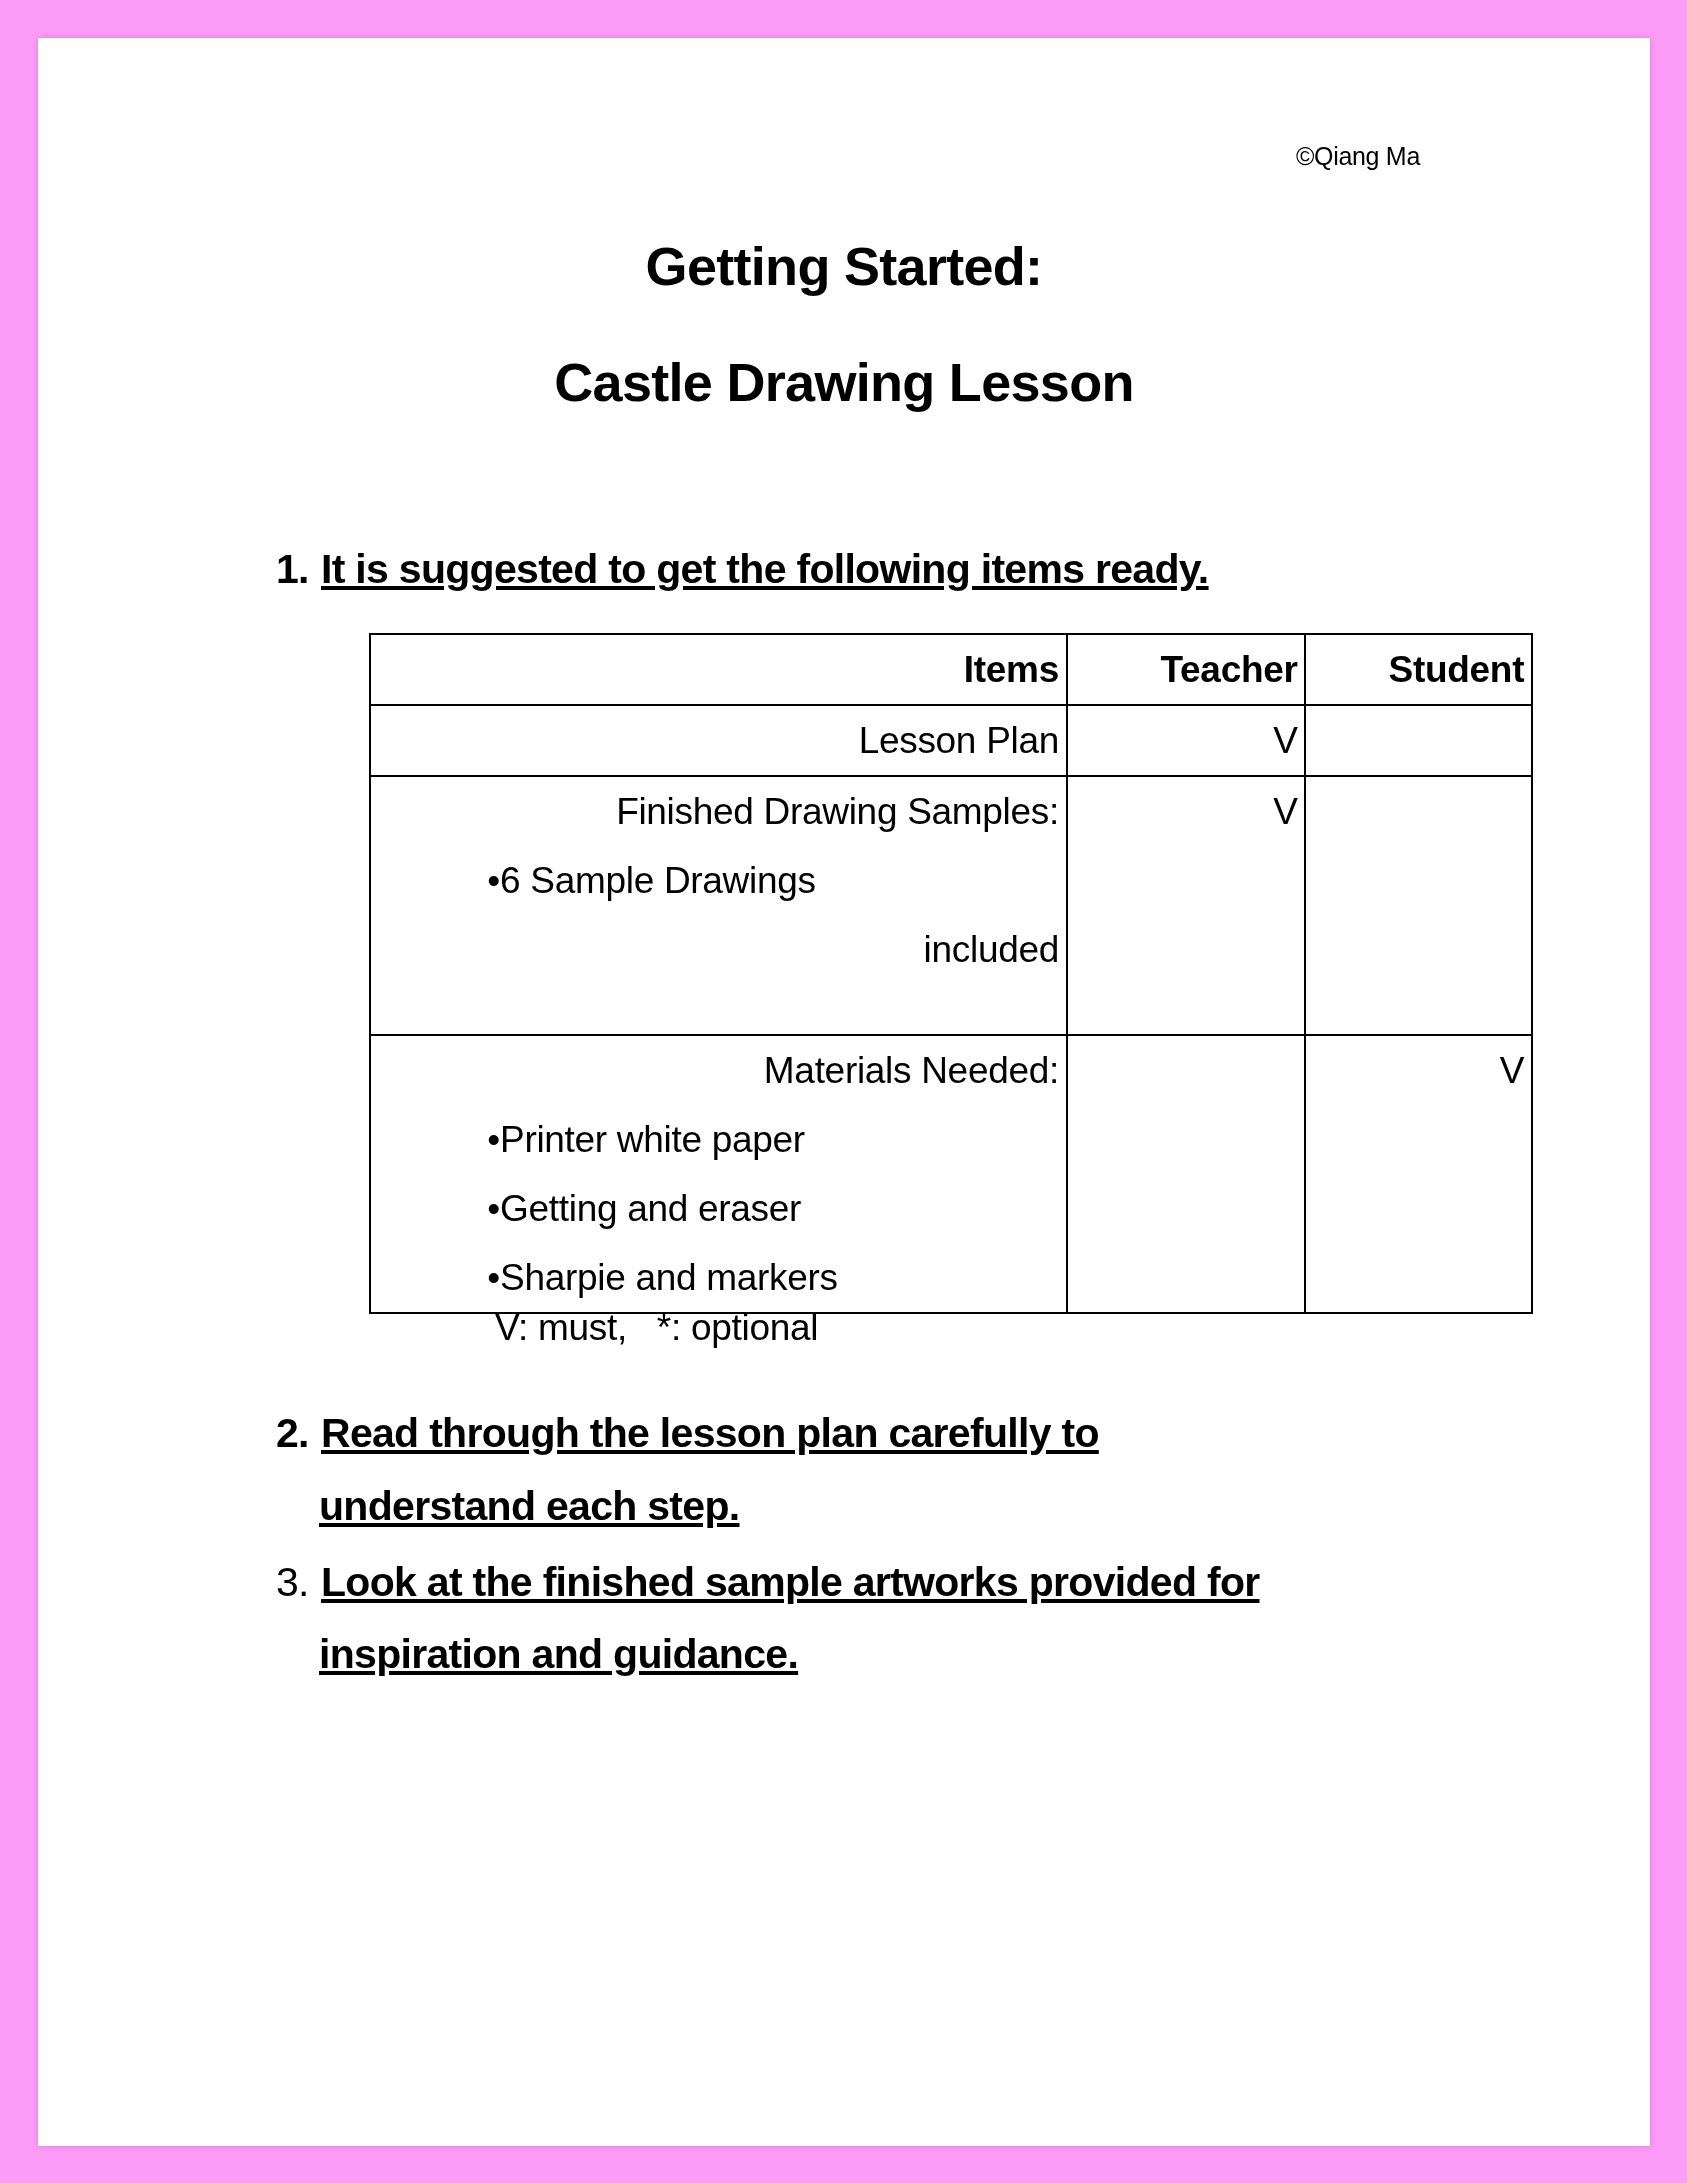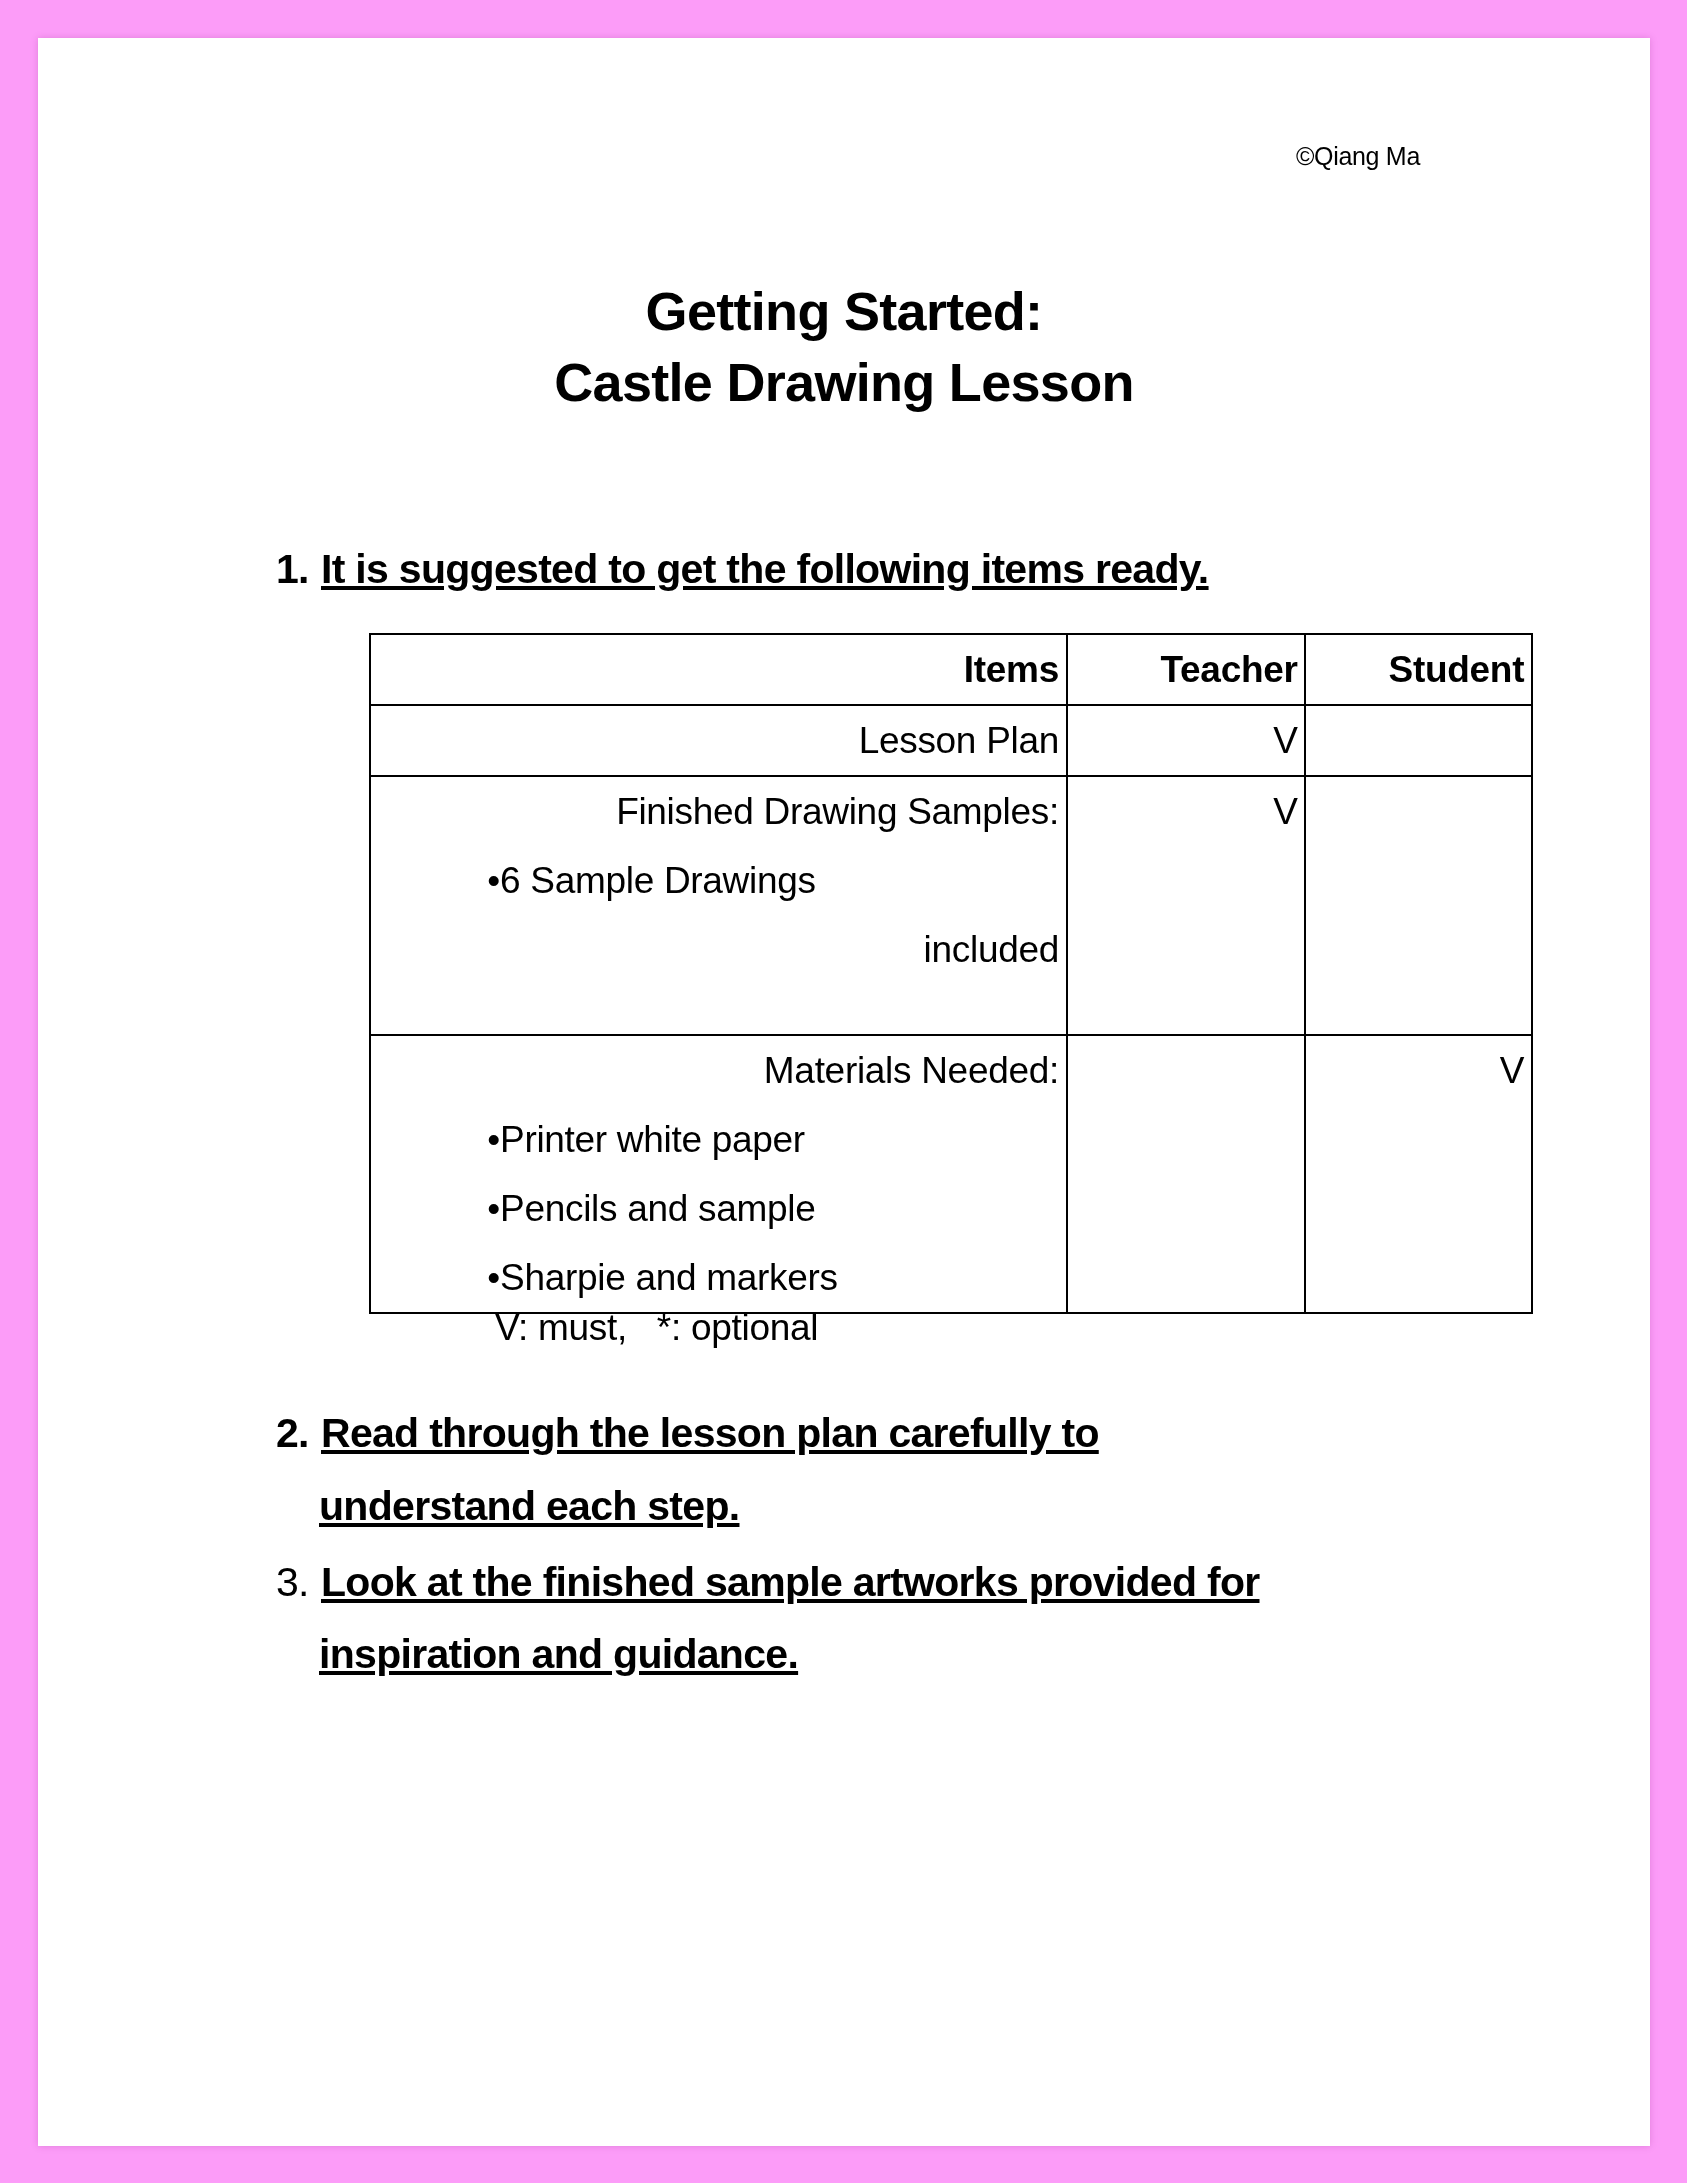--- a/index.html
+++ b/index.html
@@ -25,21 +25,21 @@
     top: 103px; right: 230px;
     font-size: 25px; line-height: 1.2;
     letter-spacing: -0.3px;
   }
   .title {
     left: 0; width: 100%;
     text-align: center;
     font-size: 54px; font-weight: bold;
     line-height: 1.2; letter-spacing: -0.7px;
   }
-  .title1 { top: 196px; margin-top: 45px; }
+  .title1 { top: 196px; }
   .title2 { top: 312px; }
 
   .step-line {
     font-size: 41px; font-weight: bold;
     line-height: 1.2; letter-spacing: -0.7px;
     white-space: nowrap;
     text-decoration: underline;
   }
   .step-num { display: inline-block; width: 45px; font-weight: bold; }
   .step-num.regular { font-weight: 400; }
@@ -128,21 +128,21 @@
       </tr>
       <tr class="row-3">
         <td>
           <div>Materials Needed:</div>
           <div class="bullet-line">
             <span class="bullet-dot">•</span>
             <span>Printer white paper</span>
           </div>
           <div class="bullet-line">
             <span class="bullet-dot">•</span>
-            <span>Pencils and sample</span>
+            <span>Getting and eraser</span>
           </div>
           <div class="bullet-line">
             <span class="bullet-dot">•</span>
             <span>Sharpie and markers</span>
           </div>
         </td>
         <td></td>
         <td>V</td>
       </tr>
     </tbody>

